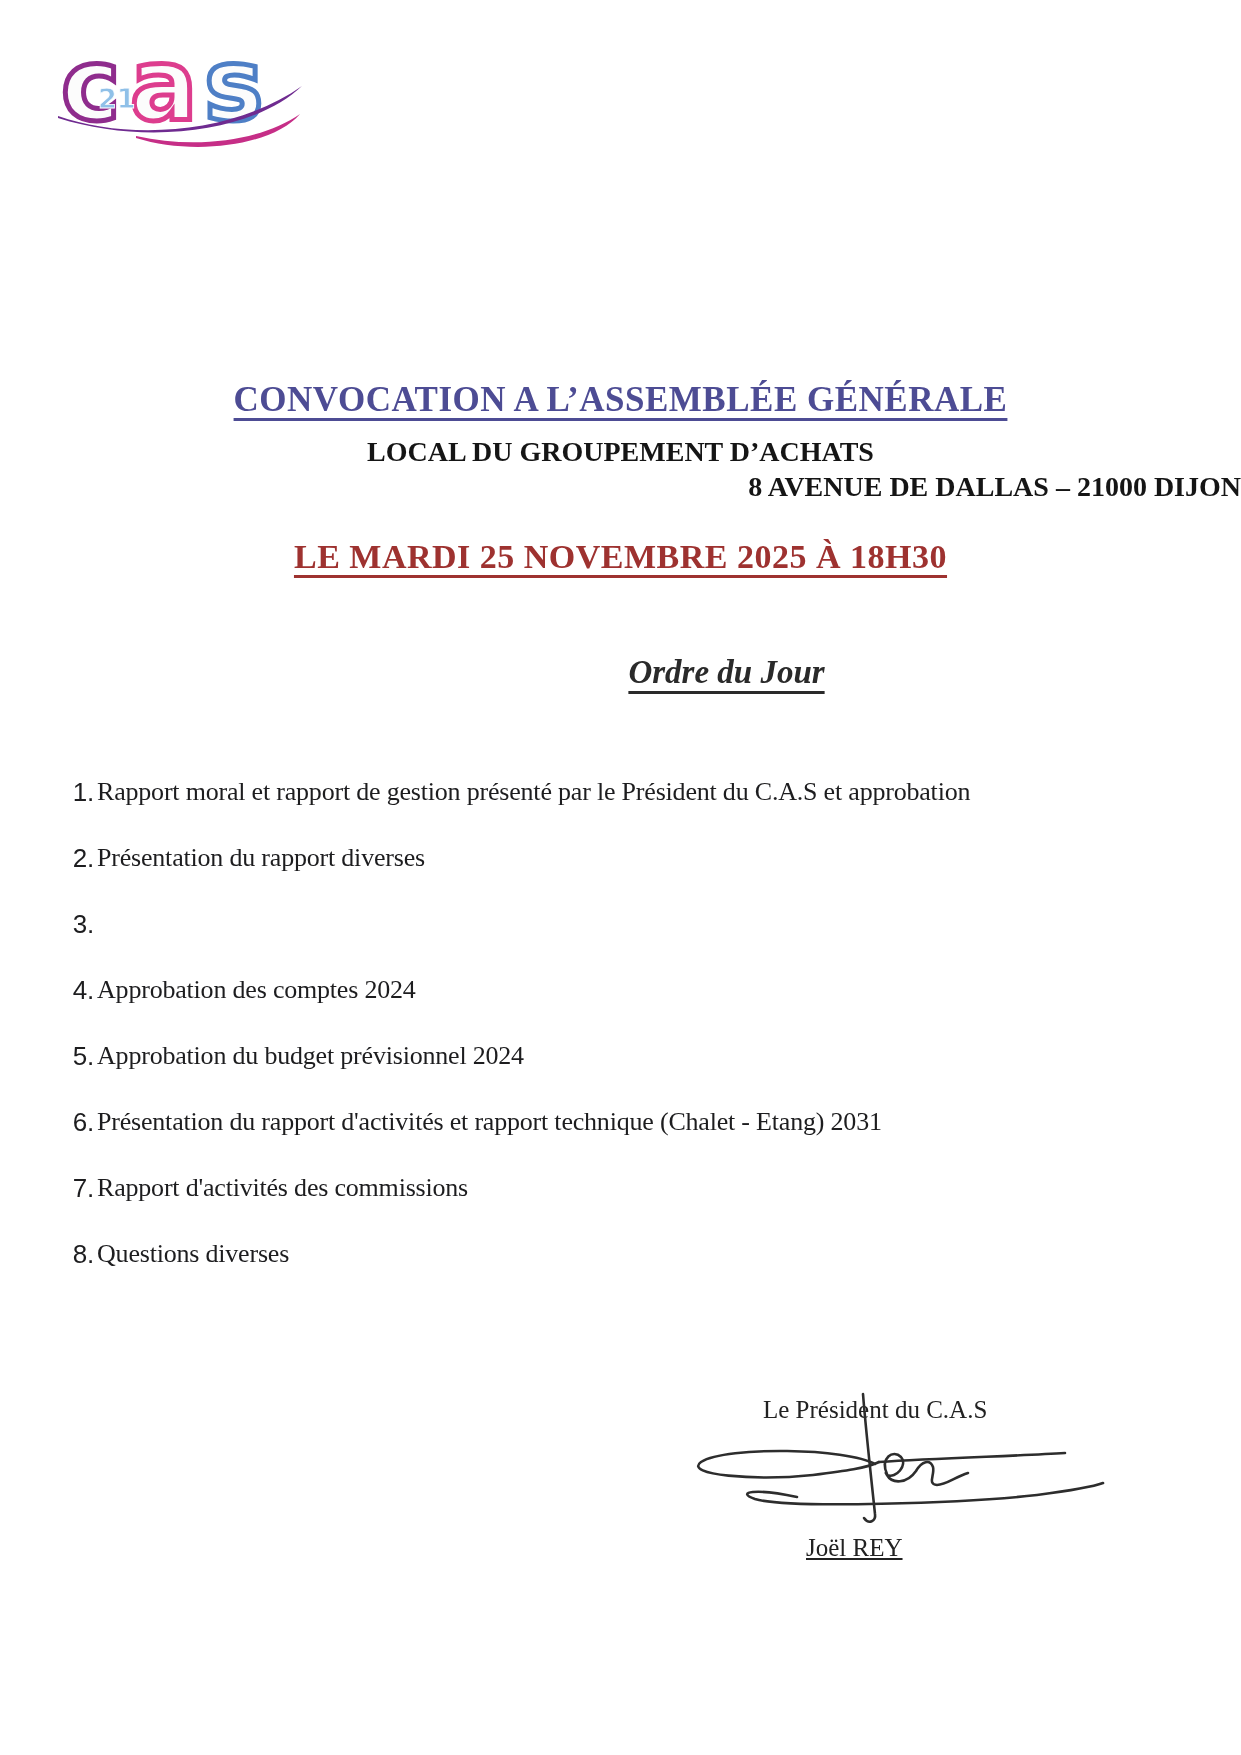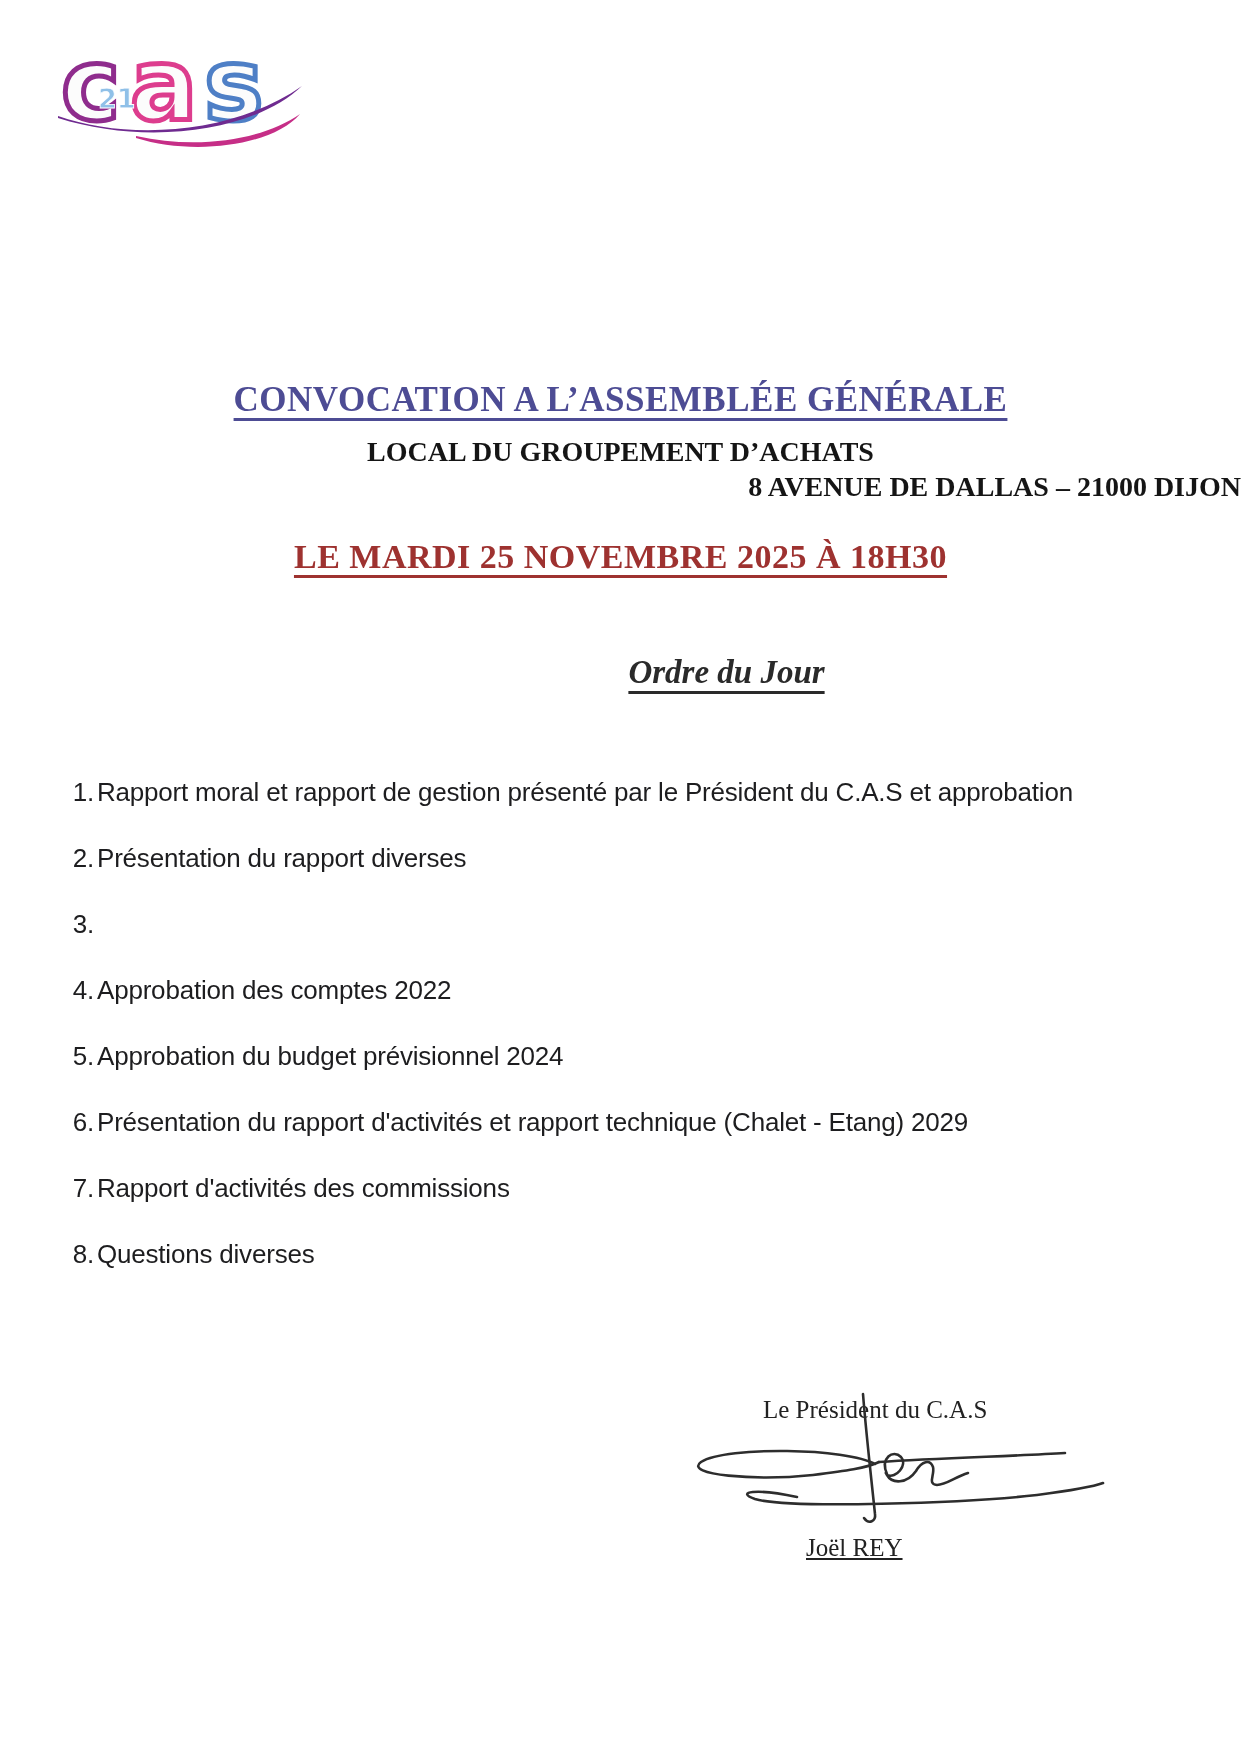--- a/index.html
+++ b/index.html
@@ -44,21 +44,21 @@
     text-decoration:underline;text-decoration-thickness:3px;text-underline-offset:8px;
   }
   
   .agenda{
     position:absolute;left:62px;top:779px;right:20px;
     font-family:"Liberation Sans", sans-serif;
     font-size:26px;font-weight:400;color:#1d1d1f;letter-spacing:-0.2px;
   }
   .agenda-item{display:flex;align-items:flex-start;line-height:1;margin-bottom:40px;white-space:nowrap;}
   .agenda-item .num{display:inline-block;width:32px;text-align:right;flex:0 0 auto;}
-  .agenda-item .txt{margin-left:3px;}
+  .agenda-item .txt{margin-left:3px;font-family:Liberation Serif, serif;}
   
   .president-line{position:absolute;left:763px;top:1396px;font-size:25px;color:#222;white-space:nowrap;}
   .signature{position:absolute;left:635px;top:1388px;width:480px;height:150px;pointer-events:none;}
   .signature svg{width:100%;height:100%;}
   .signature path{fill:none;stroke:#2d2d2d;stroke-width:2.6;stroke-linecap:round;}
   .sign-name{position:absolute;left:806px;top:1534px;font-size:25px;color:#222;white-space:nowrap;text-decoration:underline;}
 </style>
 </head>
 <body>
 
@@ -88,29 +88,29 @@
       </div>
       <div class="agenda-item">
         <span class="num">2.</span>
         <span class="txt">Présentation du rapport diverses</span>
       </div>
       <div class="agenda-item">
         <span class="num">3.</span>
       </div>
       <div class="agenda-item">
         <span class="num">4.</span>
-        <span class="txt">Approbation des comptes 2022</span>
+        <span class="txt">Approbation des comptes 2024</span>
       </div>
       <div class="agenda-item">
         <span class="num">5.</span>
         <span class="txt">Approbation du budget prévisionnel 2024</span>
       </div>
       <div class="agenda-item">
         <span class="num">6.</span>
-        <span class="txt">Présentation du rapport d'activités et rapport technique (Chalet - Etang) 2029</span>
+        <span class="txt">Présentation du rapport d'activités et rapport technique (Chalet - Etang) 2031</span>
       </div>
       <div class="agenda-item">
         <span class="num">7.</span>
         <span class="txt">Rapport d'activités des commissions</span>
       </div>
       <div class="agenda-item">
         <span class="num">8.</span>
         <span class="txt">Questions diverses</span>
       </div>
     </div>

